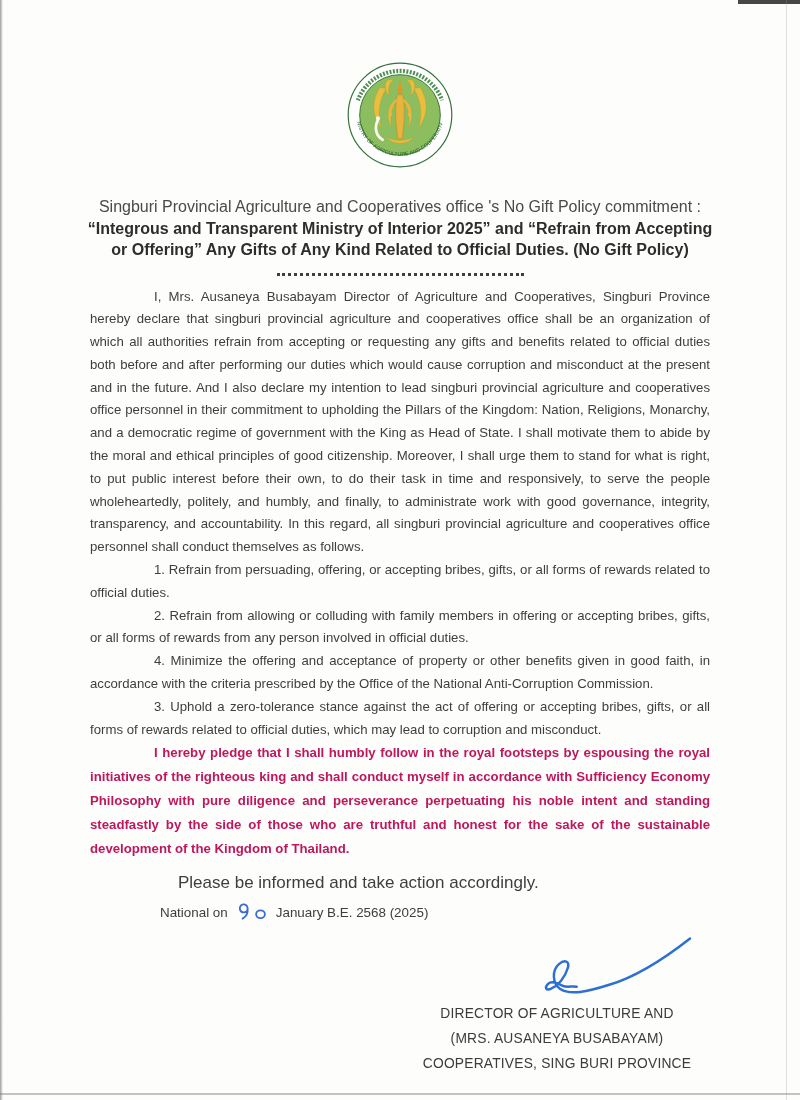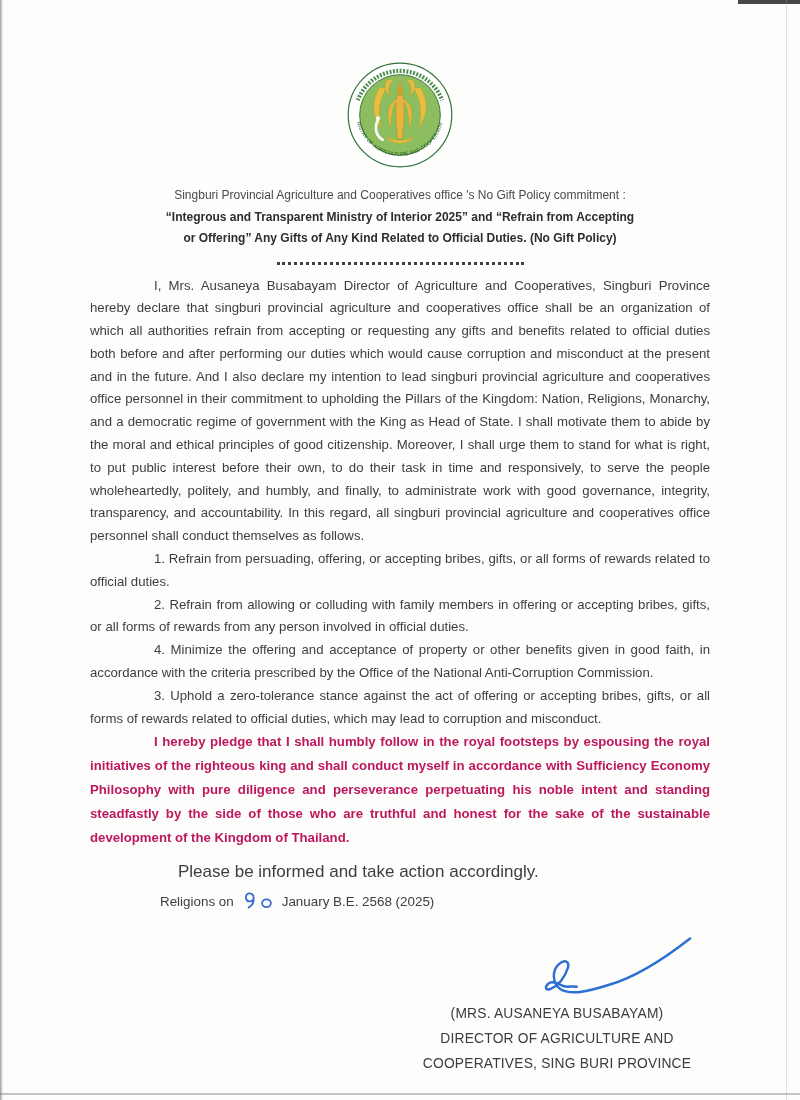--- a/index.html
+++ b/index.html
@@ -11,21 +11,21 @@
   
   .edge-left{position:absolute;left:0;top:0;width:3px;height:100%;
     background:linear-gradient(90deg,rgba(40,40,40,.45),rgba(40,40,40,0));}
   .edge-bottom{position:absolute;left:0;bottom:5px;width:100%;height:2px;background:rgba(125,125,125,.45);}
   .edge-top-right{position:absolute;right:0;top:0;width:62px;height:4px;background:rgba(25,25,25,.8);}
   .edge-right-line{position:absolute;right:13px;top:0;width:1px;height:100%;background:rgba(150,150,150,.28);}
 
   .seal-wrap{margin:60px auto 0;width:110px;height:110px;}
   .seal-wrap svg{display:block;width:110px;height:110px;}
 
-  .title{margin-top:15px;text-align:center;font-size:12px;line-height:21.5px;}
+  .title{margin-top:26px;text-align:center;font-size:16px;line-height:21.5px;}
   .title .l1{font-weight:400;color:#4a4a4a;}
   .title .l2,.title .l3{font-weight:700;color:#2d2d2d;}
 
   .dots{width:247px;margin:12px auto 0;height:0;border-top:3.5px dotted #3f3f3f;}
 
   .bodytext{margin:10px auto 0;width:620px;font-size:13.2px;line-height:22.8px;
     text-align:justify;color:#3e3e3e;}
   .bodytext p{margin:0;text-indent:64px;}
   .bodytext p.pledge{font-weight:700;color:#be185d;line-height:24px;}
 
@@ -100,21 +100,21 @@
     <p>1. Refrain from persuading, offering, or accepting bribes, gifts, or all forms of rewards related to official duties.</p>
     <p>2. Refrain from allowing or colluding with family members in offering or accepting bribes, gifts, or all forms of rewards from any person involved in official duties.</p>
     <p>4. Minimize the offering and acceptance of property or other benefits given in good faith, in accordance with the criteria prescribed by the Office of the National Anti-Corruption Commission.</p>
     <p>3. Uphold a zero-tolerance stance against the act of offering or accepting bribes, gifts, or all forms of rewards related to official duties, which may lead to corruption and misconduct.</p>
     <p class="pledge">I hereby pledge that I shall humbly follow in the royal footsteps by espousing the royal initiatives of the righteous king and shall conduct myself in accordance with Sufficiency Economy Philosophy with pure diligence and perseverance perpetuating his noble intent and standing steadfastly by the side of those who are truthful and honest for the sake of the sustainable development of the Kingdom of Thailand.</p>
   </div>
 
   <div class="closing">Please be informed and take action accordingly.</div>
 
   <div class="announce">
-    <span>Religions on</span>
+    <span>National on</span>
     <span class="hand-num" aria-label="๓๐">
       <svg width="34" height="20" viewBox="0 0 34 20" xmlns="http://www.w3.org/2000/svg">
         <g fill="none" stroke="#3a6cd4" stroke-width="1.8" stroke-linecap="round">
           <path d="M12.6,6.2 a3.9,4 0 1 0 -7.6,1.4 a3.9,4 0 0 0 7.6,-1.4 c0.5,4.6 -1,8.4 -5,10.4"></path>
           <ellipse cx="25.5" cy="12.3" rx="4.4" ry="3.9"></ellipse>
         </g>
       </svg>
     </span>
     <span>January B.E. 2568 (2025)</span>
   </div>
@@ -122,18 +122,18 @@
   <div class="sig-curve">
     <svg viewBox="0 0 215 72" width="212" height="72" xmlns="http://www.w3.org/2000/svg">
       <path d="M209,4 C186,22 154,43 127,51 C105,58 87,62 77,55
                C69,49 69,36 76,30 C82,25 87,27 85,34
                C82,44 75,52 68,55 C63,57 61,54 65,50
                C69,46 75,50 80,52 C84,54 89,52 94,53" fill="none" stroke="#2e6fd2" stroke-width="2.5" stroke-linecap="round"></path>
     </svg>
   </div>
 
   <div class="sig-names">
+    <div>DIRECTOR OF AGRICULTURE AND</div>
     <div>(MRS. AUSANEYA BUSABAYAM)</div>
-    <div>DIRECTOR OF AGRICULTURE AND</div>
     <div>COOPERATIVES, SING BURI PROVINCE</div>
   </div>
 
 </div>
 
 </body></html>

